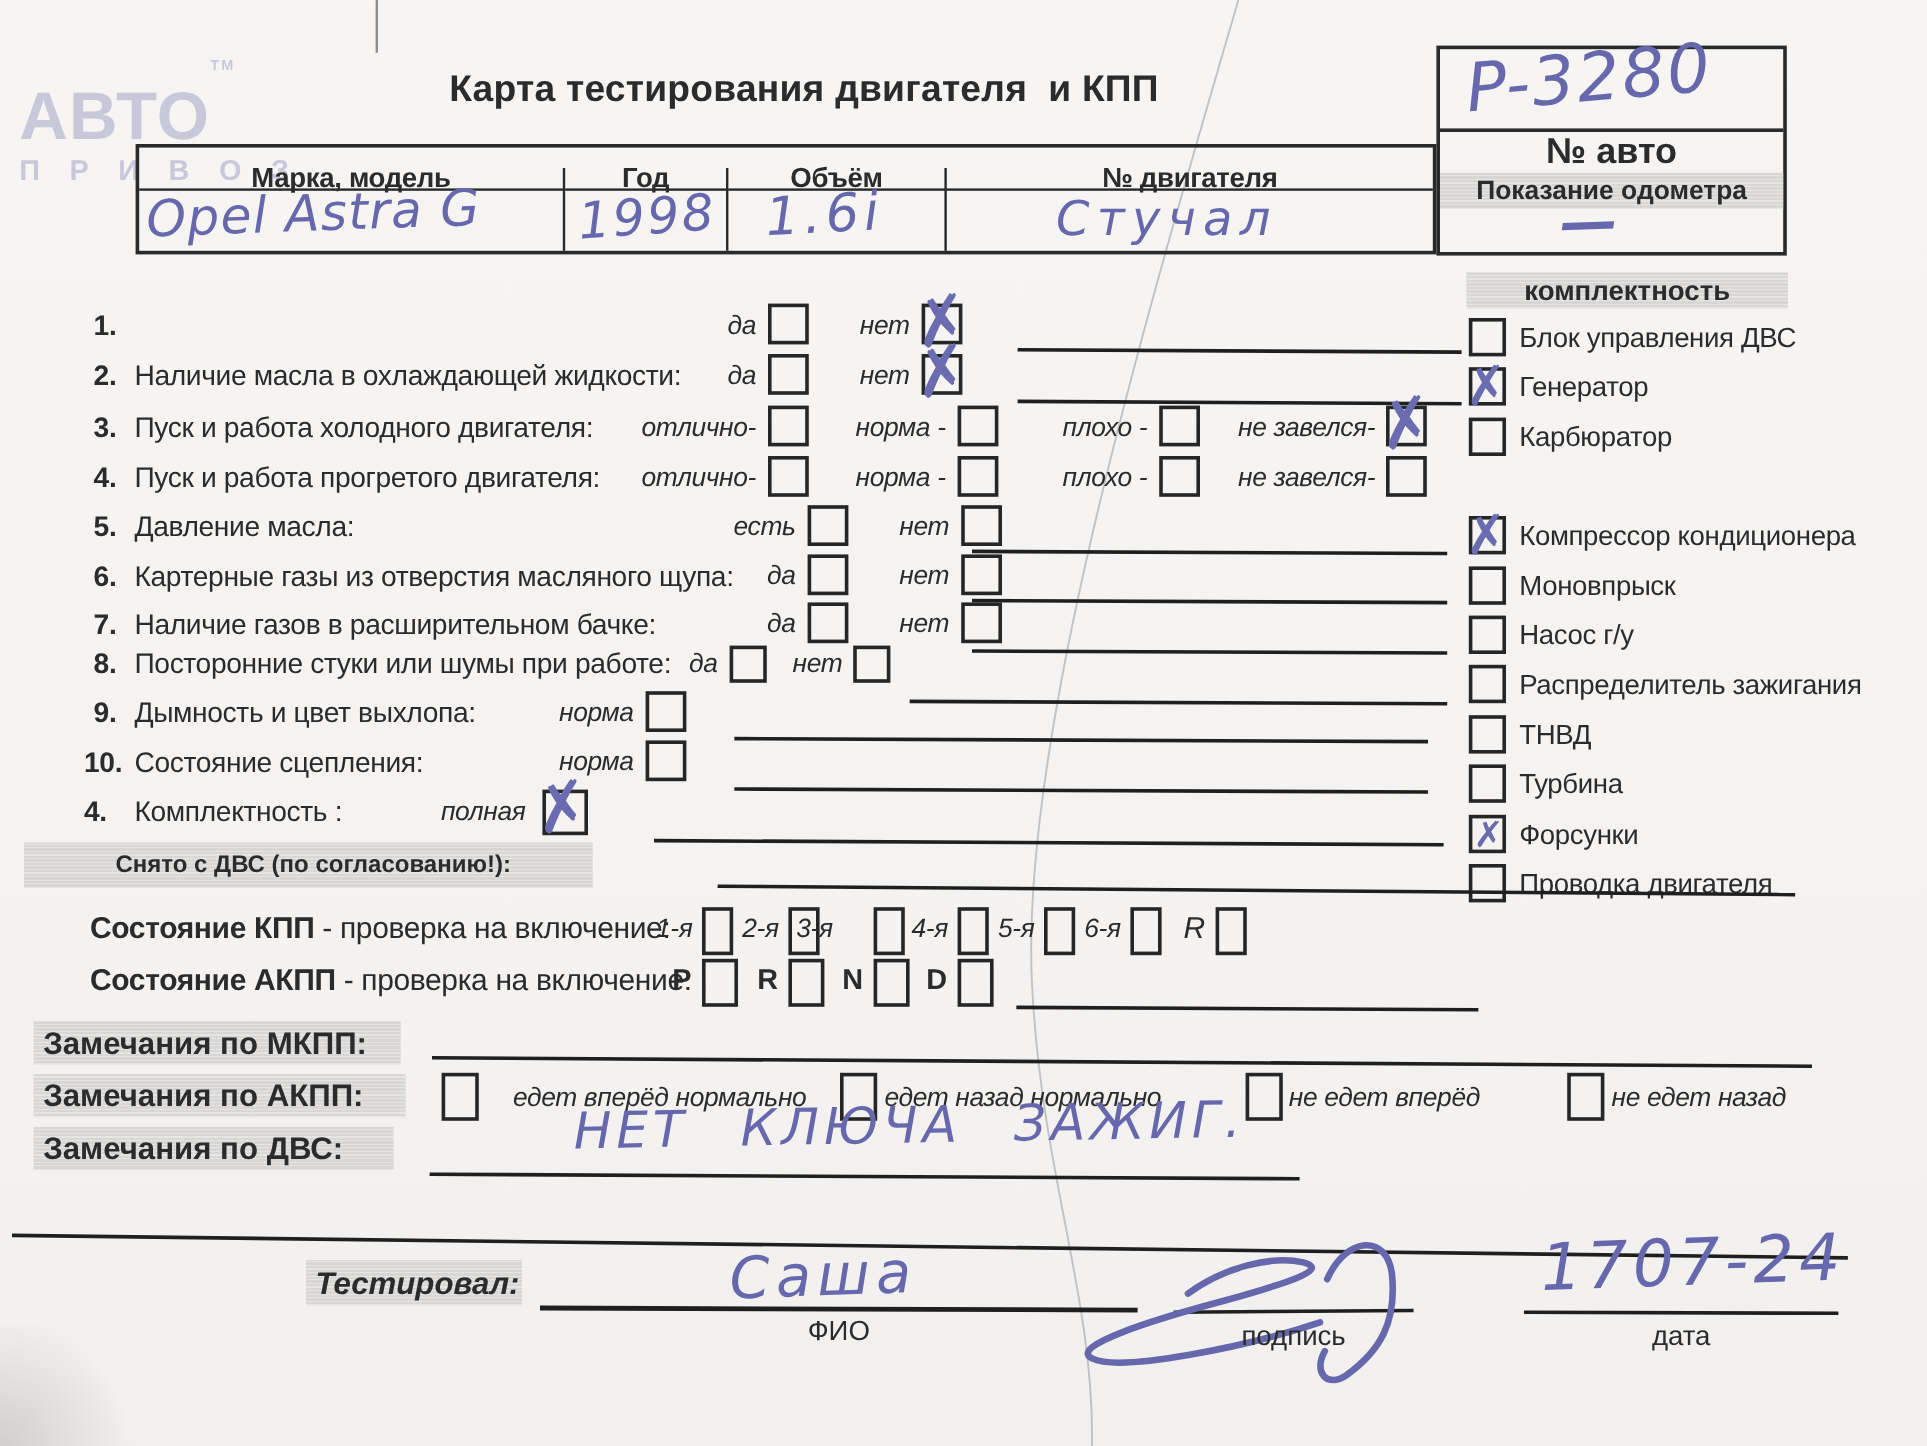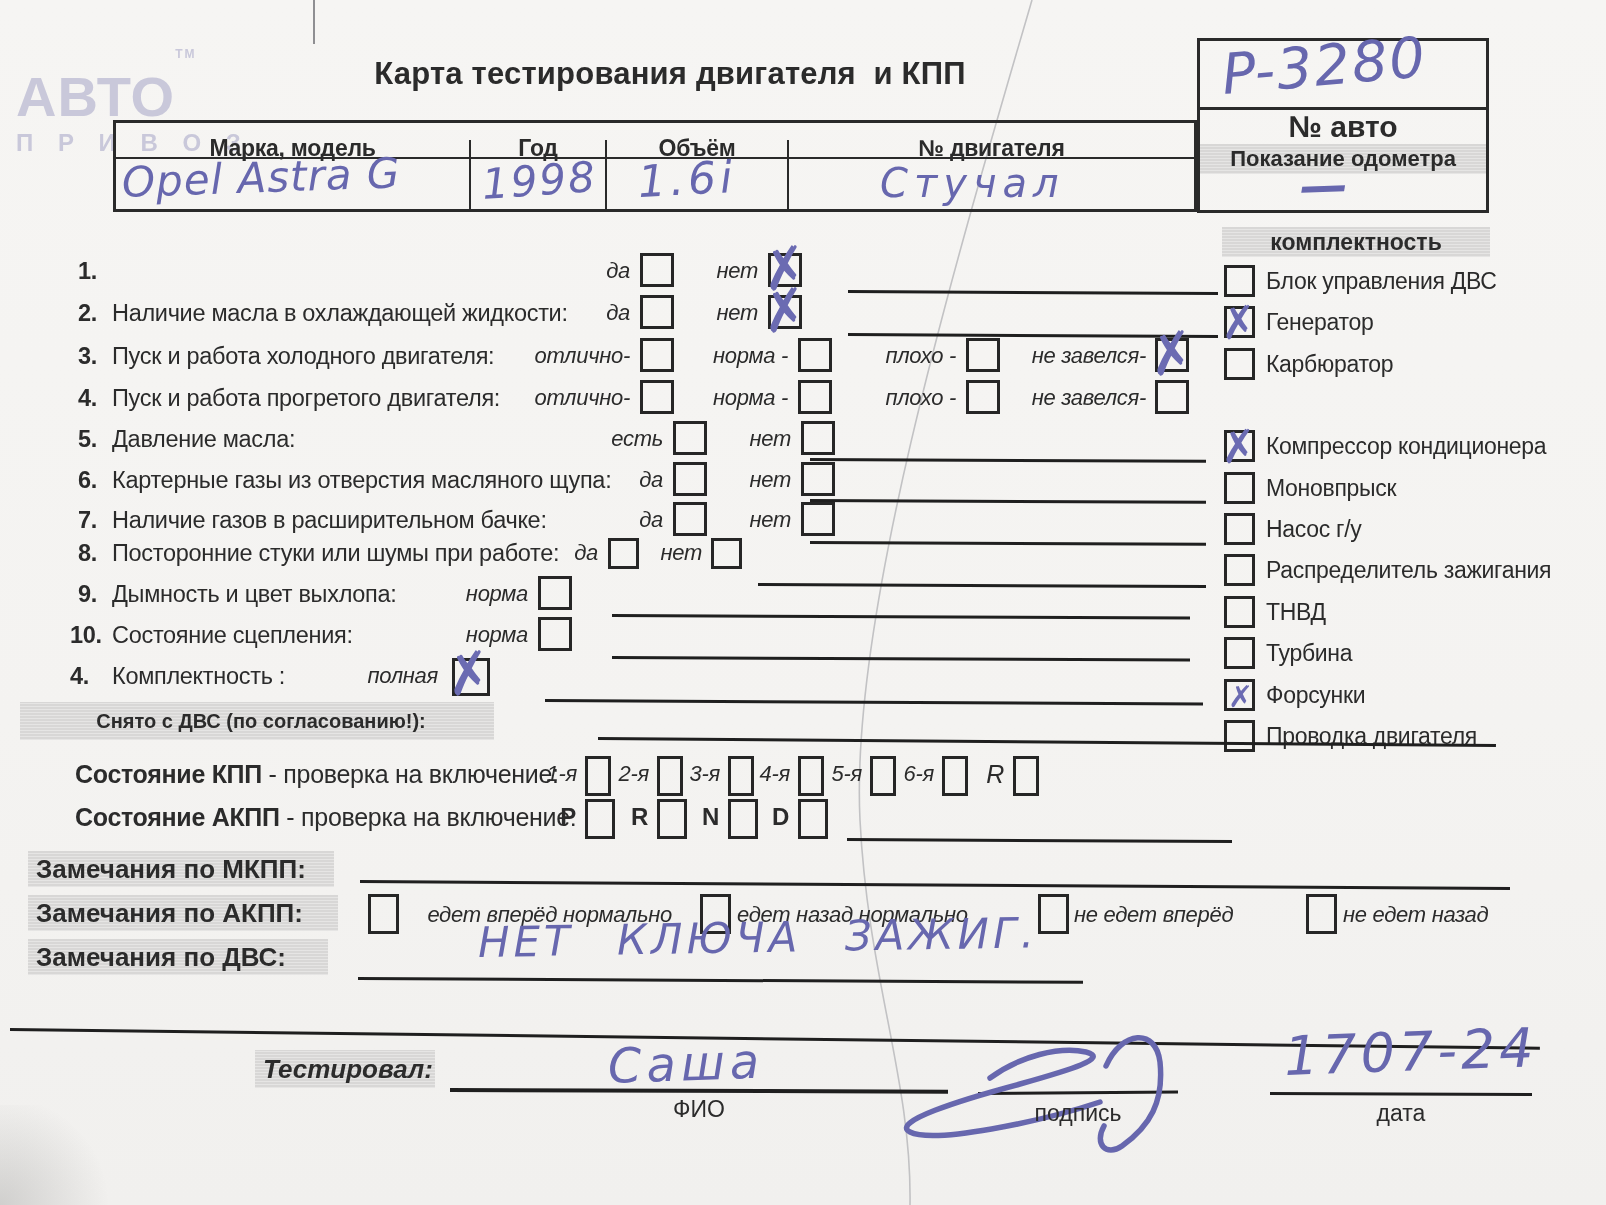--- a/index.html
+++ b/index.html
@@ -256,21 +256,21 @@
   <div class="ul" style="left:598px;top:737px;width:898px;transform:rotate(.45deg);"></div>
 
   <div class="row" style="top:755px">
     <span class="abs q" style="left:75px;font-size:25px">
       <b>Состояние КПП</b><span> - проверка на включение:</span>
     </span>
     <span class="opt" style="left:527px;width:50px">1-я</span>
     <span class="cb cb-gear" style="left:585px"></span>
     <span class="opt" style="left:599px;width:50px">2-я</span>
     <span class="cb cb-gear" style="left:657px"></span>
-    <span class="opt" style="left:670px;width:50px">3-я</span>
+    <span class="opt" style="left:644px;width:50px">3-я</span>
     <span class="cb cb-gear" style="left:728px"></span>
     <span class="opt" style="left:740px;width:50px">4-я</span>
     <span class="cb cb-gear" style="left:798px"></span>
     <span class="opt" style="left:812px;width:50px">5-я</span>
     <span class="cb cb-gear" style="left:870px"></span>
     <span class="opt" style="left:884px;width:50px">6-я</span>
     <span class="cb cb-gear" style="left:942px"></span>
     <span class="opt" style="left:968px;width:36px;font-size:25px">R</span>
     <span class="cb cb-gear" style="left:1013px"></span>
   </div>

